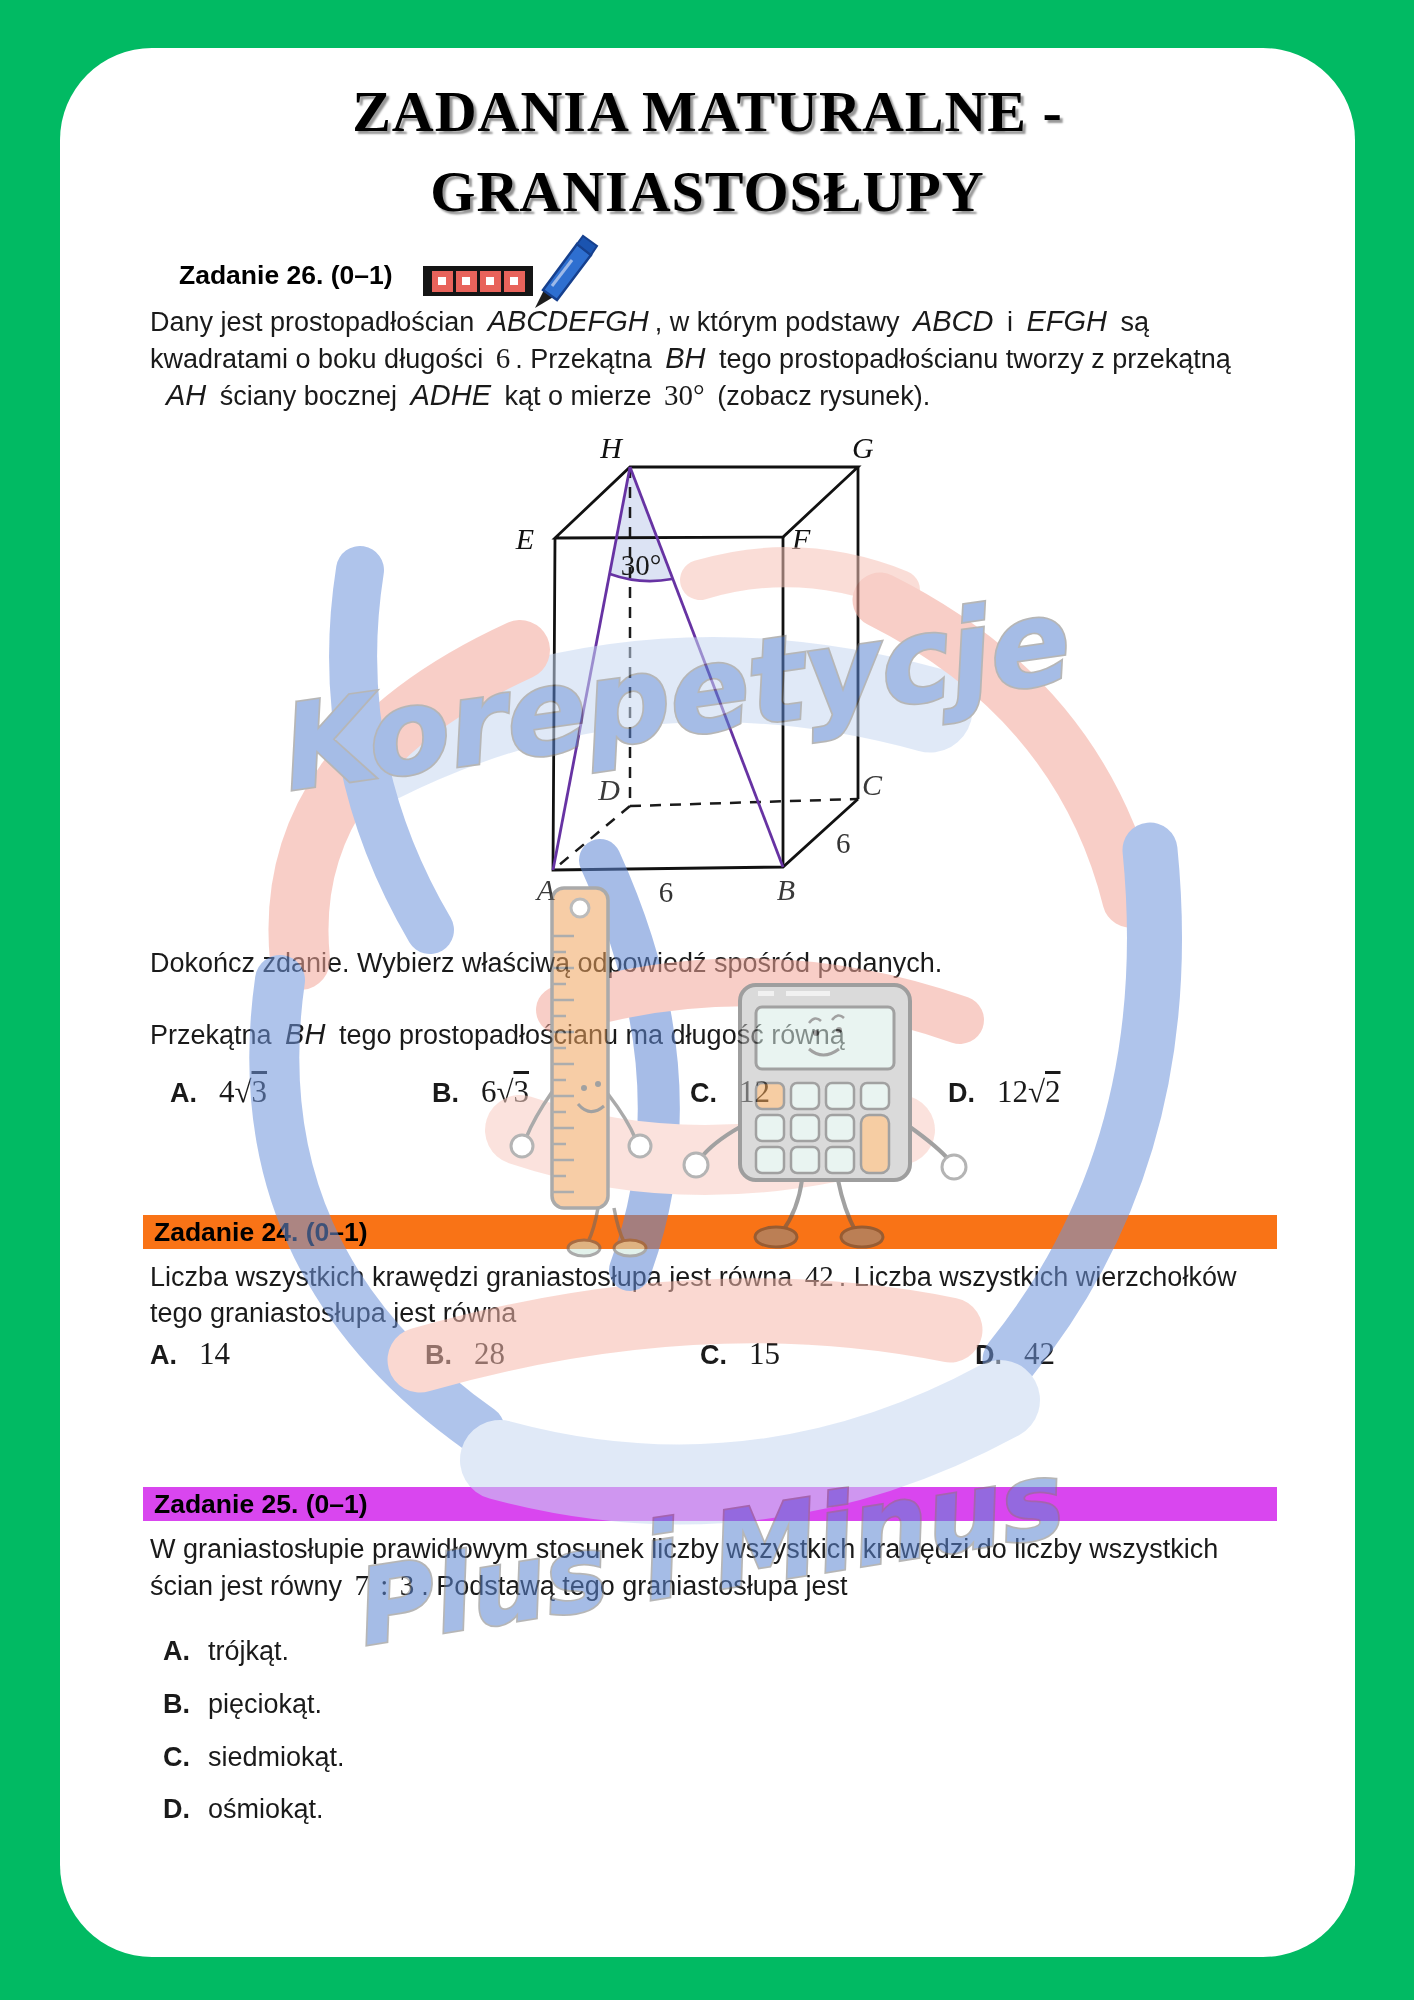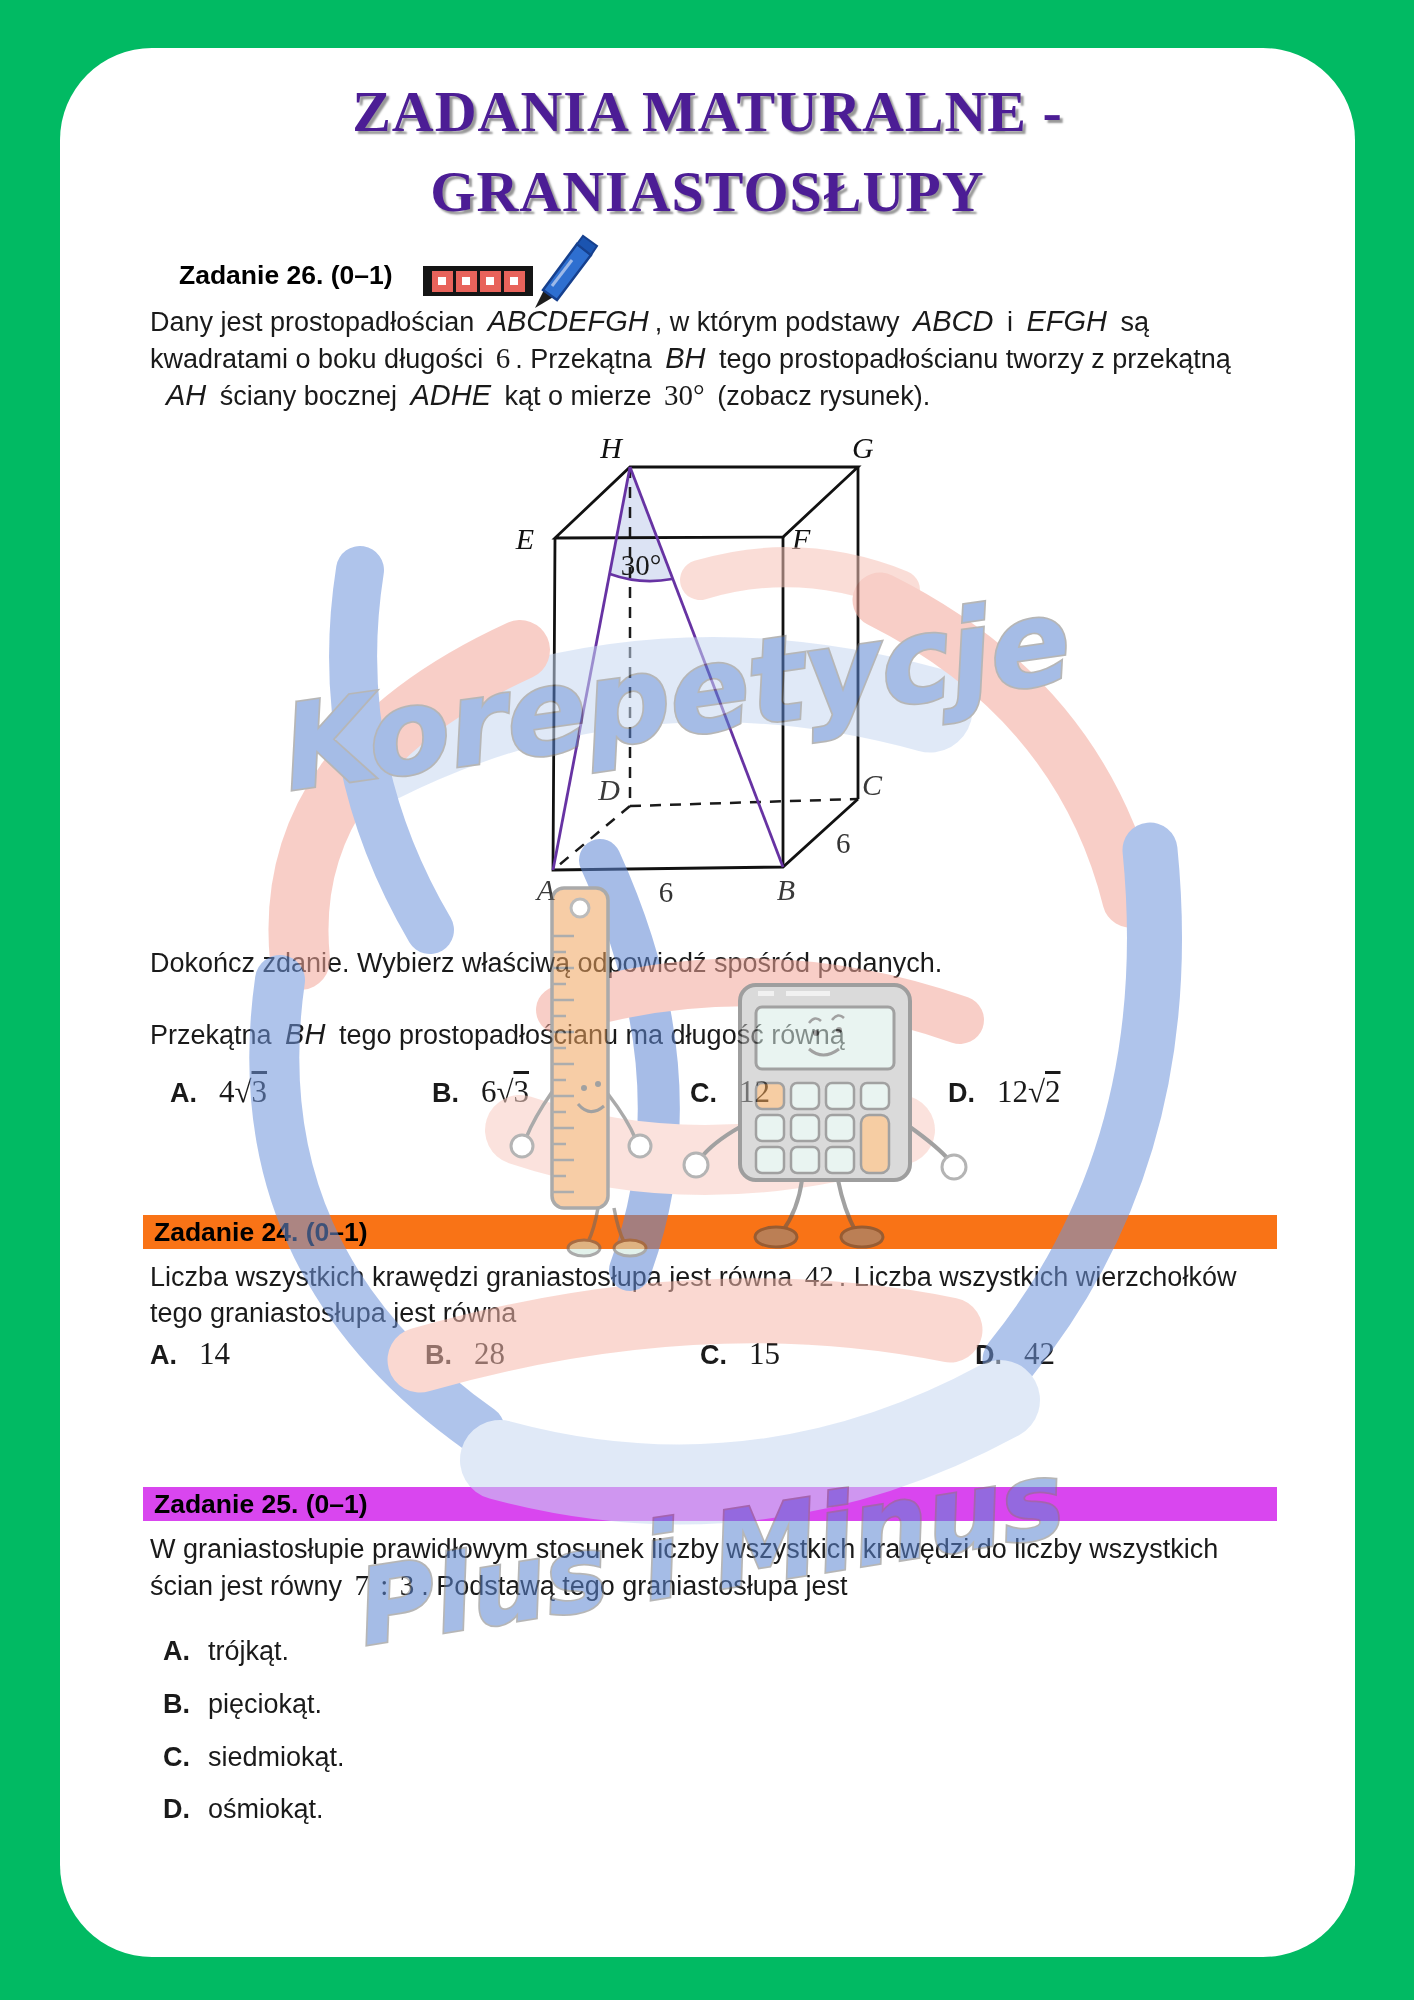--- a/index.html
+++ b/index.html
@@ -9,21 +9,21 @@
     font-family:"Liberation Sans",sans-serif;color:#1a1a1a;
   }
   .abs{position:absolute}
   .page{
     left:60px;top:48px;width:1295px;height:1909px;
     background:#ffffff;border-radius:92px;
   }
   .title{
     left:60px;top:72px;width:1295px;text-align:center;
     font-family:"Liberation Serif",serif;font-weight:bold;
-    font-size:58px;line-height:80px;letter-spacing:1px;color:#4c1d95;
+    font-size:58px;line-height:80px;letter-spacing:1px;color:#000000;
     text-shadow:3px 3px 2px #979797;
   }
   .hbar{
     height:35px;display:flex;align-items:center;
     padding-left:11px;font-weight:bold;font-size:26.5px;color:#000;
     box-sizing:border-box;
   }
   .bar26{left:168px;top:258px;width:1060px;background:#ffffff}
   .bar24{left:143px;top:1215px;width:1134px;height:34px;background:#f97316}
   .bar25{left:143px;top:1487px;width:1134px;height:34px;background:#d946ef}

